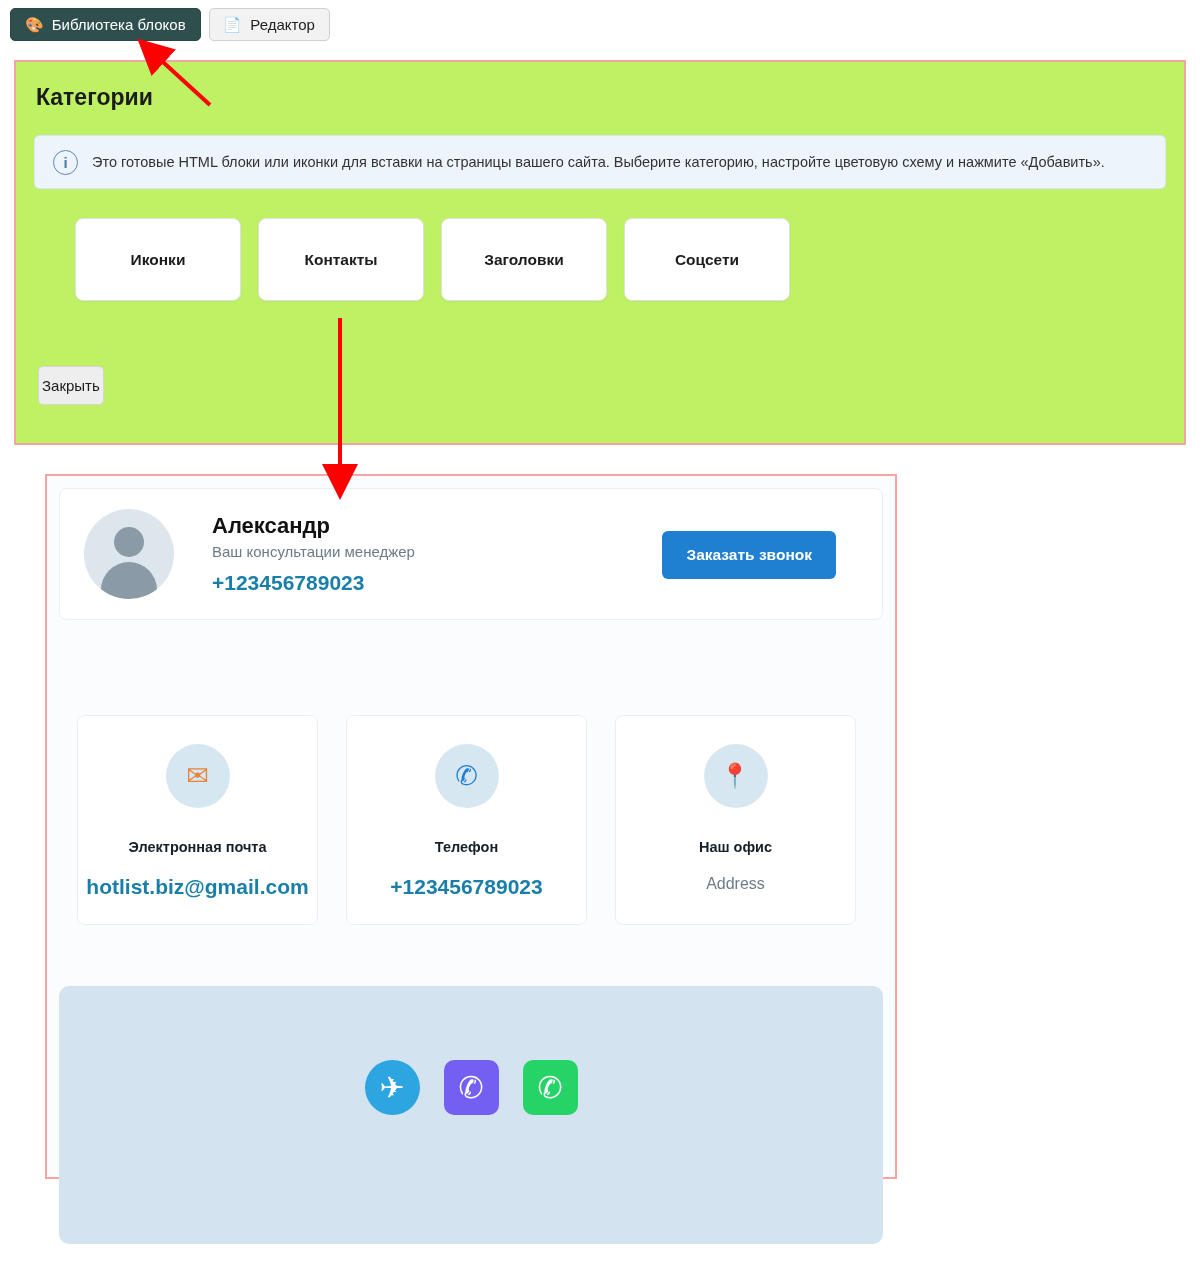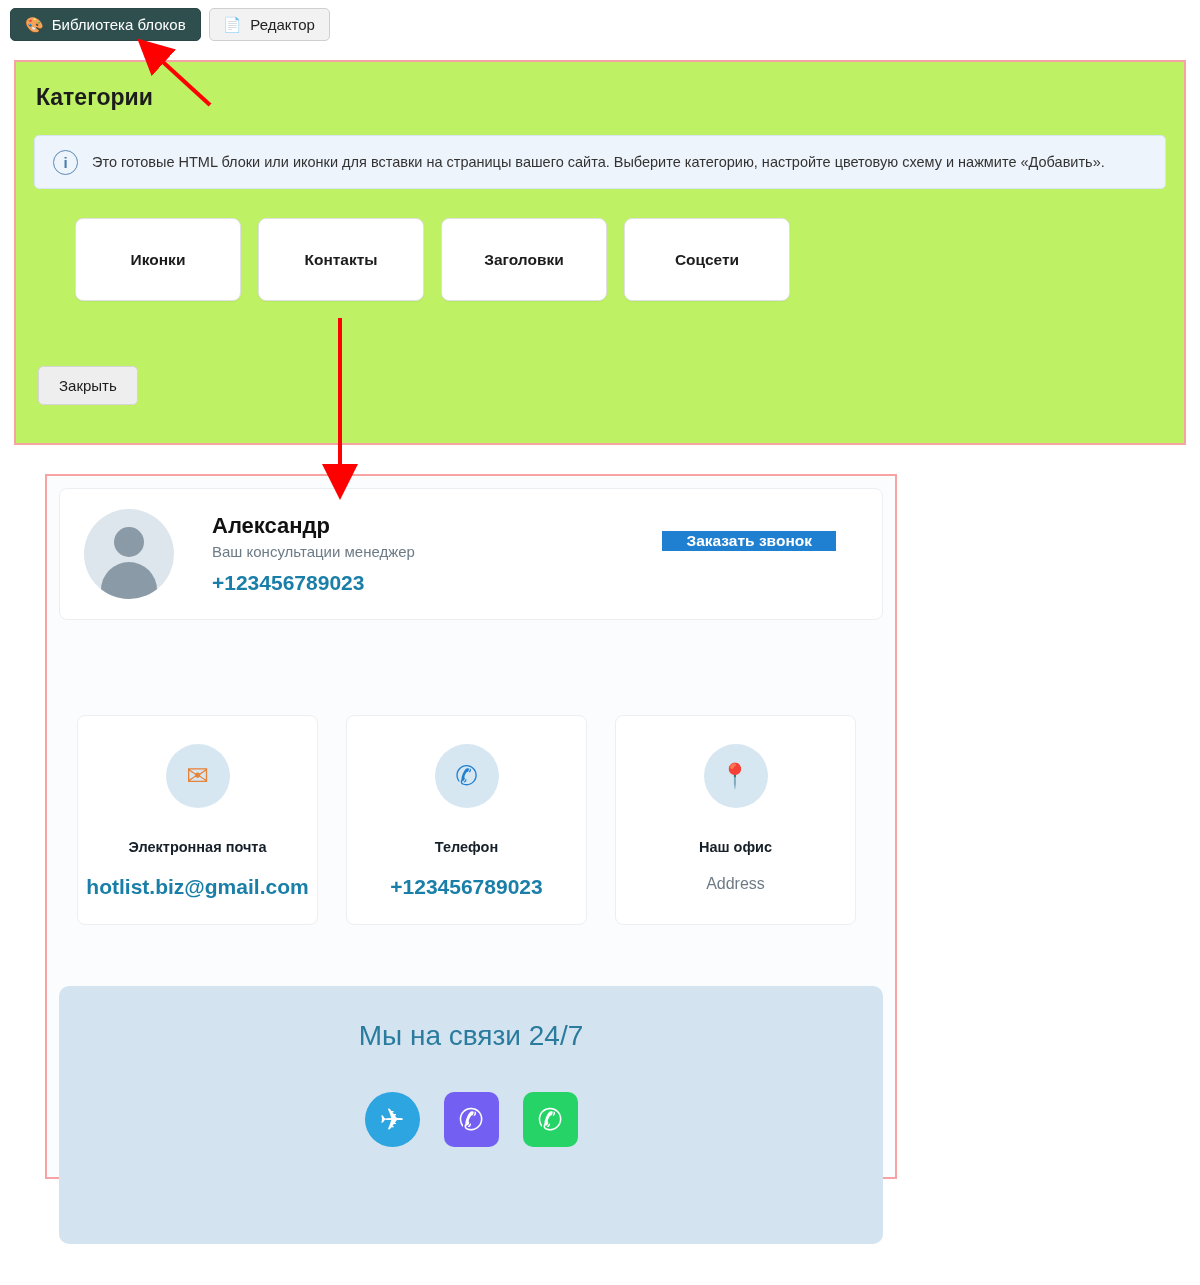--- a/index.html
+++ b/index.html
@@ -92,21 +92,21 @@
     font-size: 15.5px; font-weight: bold; color: #1c1c1c;
     cursor: pointer;
     box-shadow: 0 1px 2px rgba(0,0,0,0.04);
   }
   .close-btn {
     position: absolute;
     left: 22px; bottom: 38px;
     background: #eeeeee;
     border: 1px solid #d5d5d5;
     border-radius: 5px;
-    padding: 10px 20px;
+    padding: 10px 3px;
     font-size: 15px;
     color: #1c1c1c;
     cursor: pointer;
   }
 
   
   .panel-preview {
     position: absolute;
     left: 45px; top: 474px;
     width: 852px; height: 705px;
@@ -150,22 +150,22 @@
   .mgr-info { margin-left: 38px; }
   .mgr-name { font-size: 22px; font-weight: bold; color: #111; }
   .mgr-role { font-size: 15px; color: #6d7b86; margin-top: 4px; }
   .mgr-phone { font-size: 21px; font-weight: bold; color: #1a7fa8; margin-top: 11px; }
   .call-btn {
     position: absolute;
     right: 46px; top: 42px;
     background: #1f7fd0;
     color: #fff;
     border: none;
-    border-radius: 0;
-    padding: 1px 24px;
+    border-radius: 6px;
+    padding: 15px 24px;
     font-size: 15.5px;
     font-weight: bold;
     cursor: pointer;
   }
 
   .contact-row {
     display: flex;
     gap: 28px;
     margin: 95px 0 0 30px;
   }
@@ -289,21 +289,20 @@
     <div class="contact-card">
       <div class="c-icon">
           <span style="font-size:24px">📍</span>
         </div>
       <div class="c-title">Наш офис</div>
       <div class="c-value muted">Address</div>
     </div>
   </div>
 
   <div class="messenger-box">
-    <div class="mb-title">Мы на связи 24/7</div>
     <div class="mb-icons">
       <div class="msg-ico tg">
           <span>✈</span>
         </div>
       <div class="msg-ico vb">
           <span>✆</span>
         </div>
       <div class="msg-ico wa">
           <span>✆</span>
         </div>

